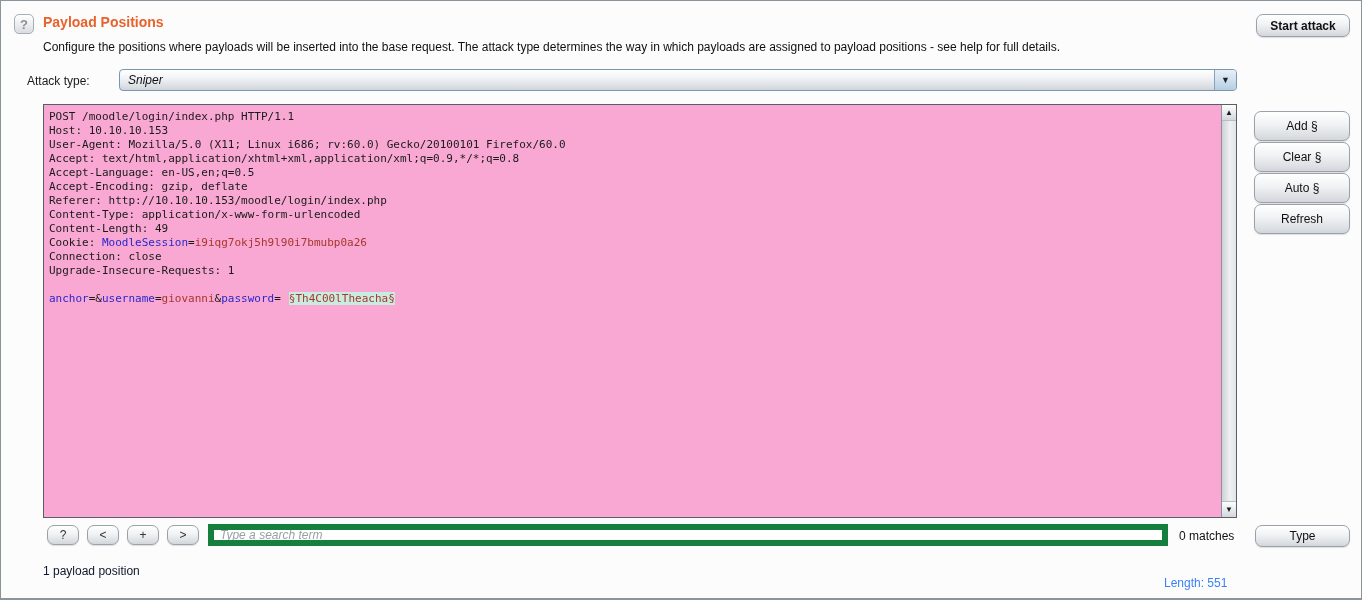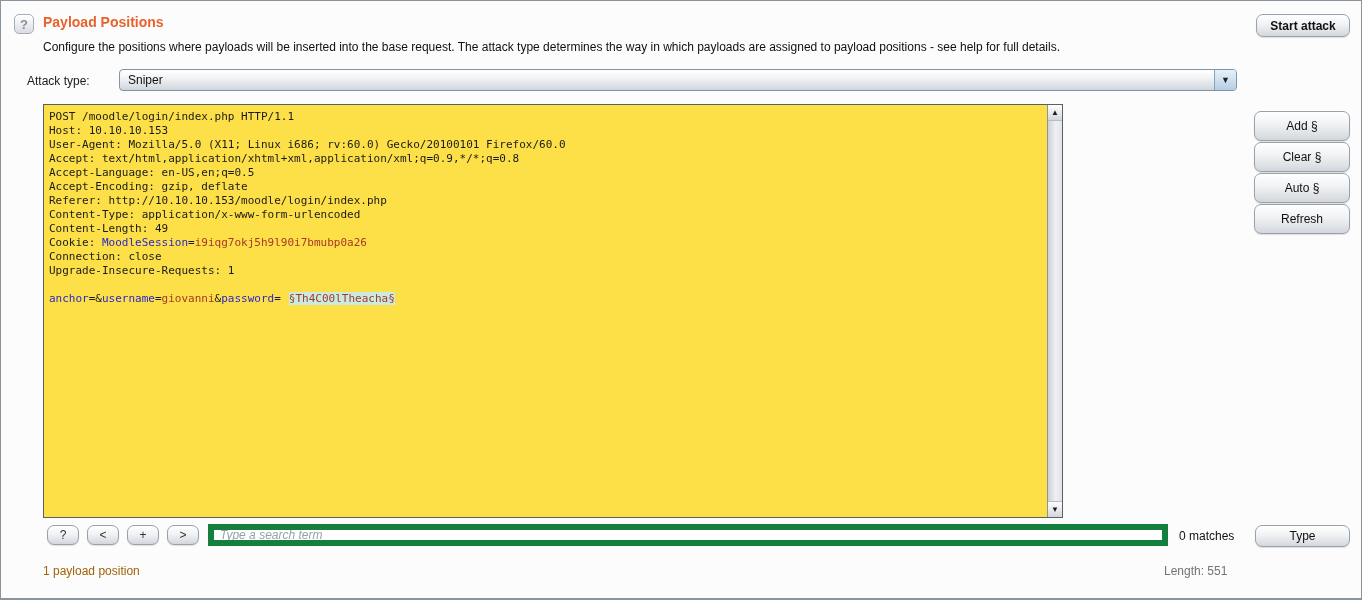--- a/index.html
+++ b/index.html
@@ -36,34 +36,34 @@
     font-size:14px; font-weight:bold; color:#e8622c;
   }
   .start-attack { left:1255px; top:13px; width:94px; height:23px; }
   .description { position:absolute; left:42px; top:39px; font-size:12px; color:#101010; }
   
   .attack-label { position:absolute; left:26px; top:73px; font-size:12px; }
   .dropdown {
     position:absolute; left:118px; top:68px; width:1118px; height:22px;
     box-sizing:border-box; border:1px solid #7e96ac; border-radius:4px;
     background:linear-gradient(#ffffff,#f1f3f5 40%,#d9dee3 85%,#ced4da);
-    display:flex; align-items:center;
+    display:flex; align-items:center;font-style:italic;
   }
   .dropdown .val { flex:1; padding-left:8px; font-size:12px; color:#111; }
   .dropdown .arrow-box {
     width:22px; height:100%; box-sizing:border-box;
     border-left:1px solid #8aa2b8; border-radius:0 3px 3px 0;
     background:linear-gradient(#e7f0f8,#cfe0ef 50%,#b5cde2);
     display:flex; align-items:center; justify-content:center;
     font-size:9px; color:#222;
   }
   
   .editor {
-    position:absolute; left:42px; top:103px; width:1020px; height:414px;
-    box-sizing:border-box; background:#fde047; border:1px solid #5a5f66;
+    position:absolute; left:42px; top:103px; width:1194px; height:414px;
+    box-sizing:border-box; background:#f9a8d4; border:1px solid #5a5f66;
   }
   .code {
     position:absolute; left:5px; top:5px; right:17px; bottom:2px;
     font-family:"DejaVu Sans Mono","Liberation Mono",monospace;
     font-size:11px; line-height:14px; white-space:pre; overflow:hidden;
     color:#1a1a1a;
   }
   .code-line { height:14px; }
   .tok-name { color:#2828cc; }
   .tok-value { color:#a6382a; }
@@ -88,22 +88,22 @@
   .search-input {
     position:absolute; left:207px; top:523px; width:960px; height:22px;
     box-sizing:border-box; border:6px solid #15803d; background:#ffffff;
     font-family:"Liberation Sans",sans-serif; font-size:12px; color:#222;
     padding:0 6px; outline:none;
   }
   .search-input::placeholder { font-style:italic; color:#97a0a6; }
   .matches { position:absolute; left:1178px; top:528px; font-size:12px; color:#111; }
   .clear-btn { left:1254px; top:524px; width:95px; height:22px; }
   
-  .status-left  { position:absolute; left:42px;  top:563px; font-size:12px; color:#a16207; }
-  .status-right { position:absolute; left:1163px; top:563px; font-size:12px; color:#737373; }
+  .status-left  { position:absolute; left:42px;  top:563px; font-size:12px; color:#0f172a; }
+  .status-right { position:absolute; left:1163px; top:575px; font-size:12px; color:#3b82f6; }
 </style>
 </head>
 <body>
 
 <div class="frame">
 
   <div class="help-btn">?</div>
   <div class="title">Payload Positions</div>
   <div class="btn bold start-attack">Start attack</div>
   <div class="description">Configure the positions where payloads will be inserted into the base request. The attack type determines the way in which payloads are assigned to payload positions - see help for full details.</div>

